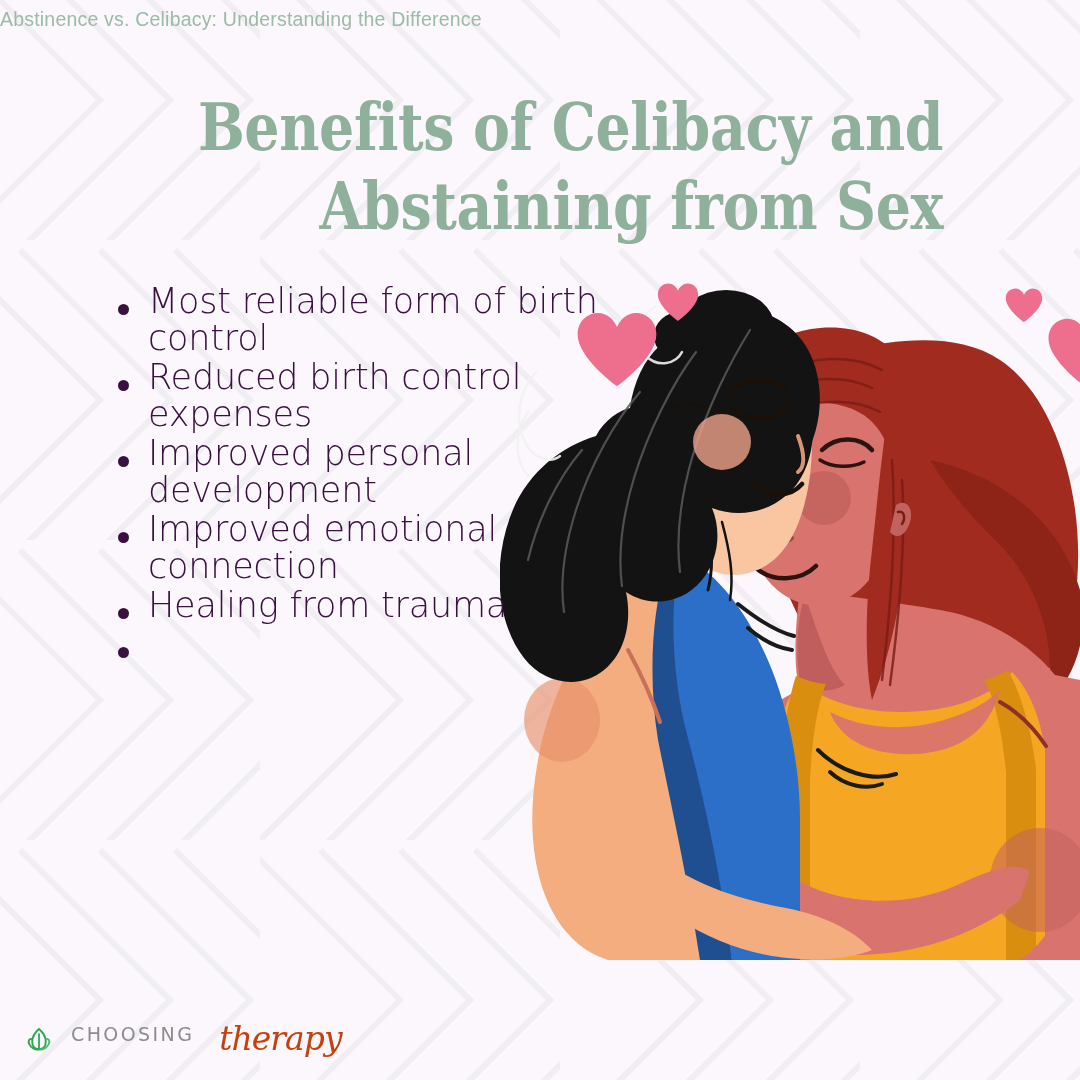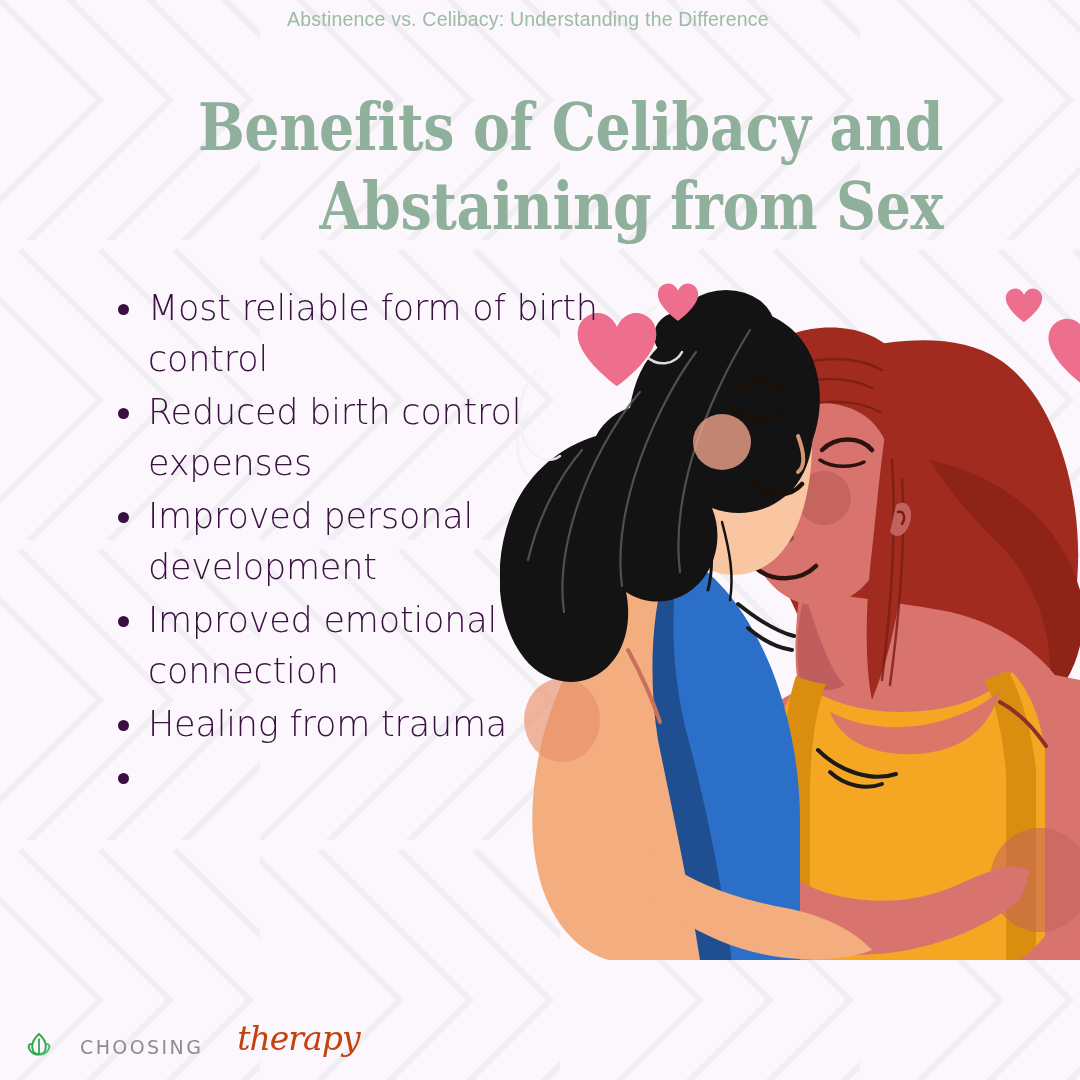--- a/index.html
+++ b/index.html
@@ -12,21 +12,21 @@
 
   
   #bg-pattern{
     position:absolute;inset:0;width:1080px;height:1080px;
     z-index:0;pointer-events:none;
   }
 
   
   #header{
     position:absolute;top:8px;left:0;width:1080px;
-    text-align:center;padding-right:24px;
+    text-align:left;padding-right:24px;
     box-sizing:border-box;
     z-index:5;
   }
   #header-text{
     font-family:"Liberation Sans", sans-serif;
     font-size:19.5px;
     letter-spacing:.2px;
     color:#9BBBA5;
     font-weight:400;
   }
@@ -54,21 +54,21 @@
     z-index:5;
     margin:0;padding:0;list-style:none;
   }
   .benefit-item{
     position:relative;
     padding-left:44px;
     margin-bottom:2px;
     color:#3A1040;
     font-family:"DejaVu Sans","Liberation Sans",sans-serif;
     font-size:35px;
-    line-height:51px;
+    line-height:37px;
     font-weight:300;
     letter-spacing:-0.2px;
   }
   .benefit-item .bullet-dot{
     position:absolute;left:14px;top:21px;
     width:11px;height:11px;border-radius:50%;
     background:#3A1040;
   }
 
   
@@ -77,21 +77,21 @@
     width:580px;height:700px;
     z-index:3;
   }
 
   
   .heart-svg{position:absolute;z-index:4;}
 
   
   #logo{
     position:absolute;left:24px;bottom:22px;
-    display:flex;align-items:flex-end;gap:26px;
+    display:flex;align-items:flex-start;gap:17px;
     z-index:6;
   }
   #logo-choosing{
     font-family:"DejaVu Sans","Liberation Sans",sans-serif;
     font-size:19px;letter-spacing:2.4px;
     color:#8C8C8C;font-weight:400;
   }
   #logo-therapy{
     font-family:"DejaVu Serif","Liberation Serif",serif;
     font-style:italic;font-size:33px;

